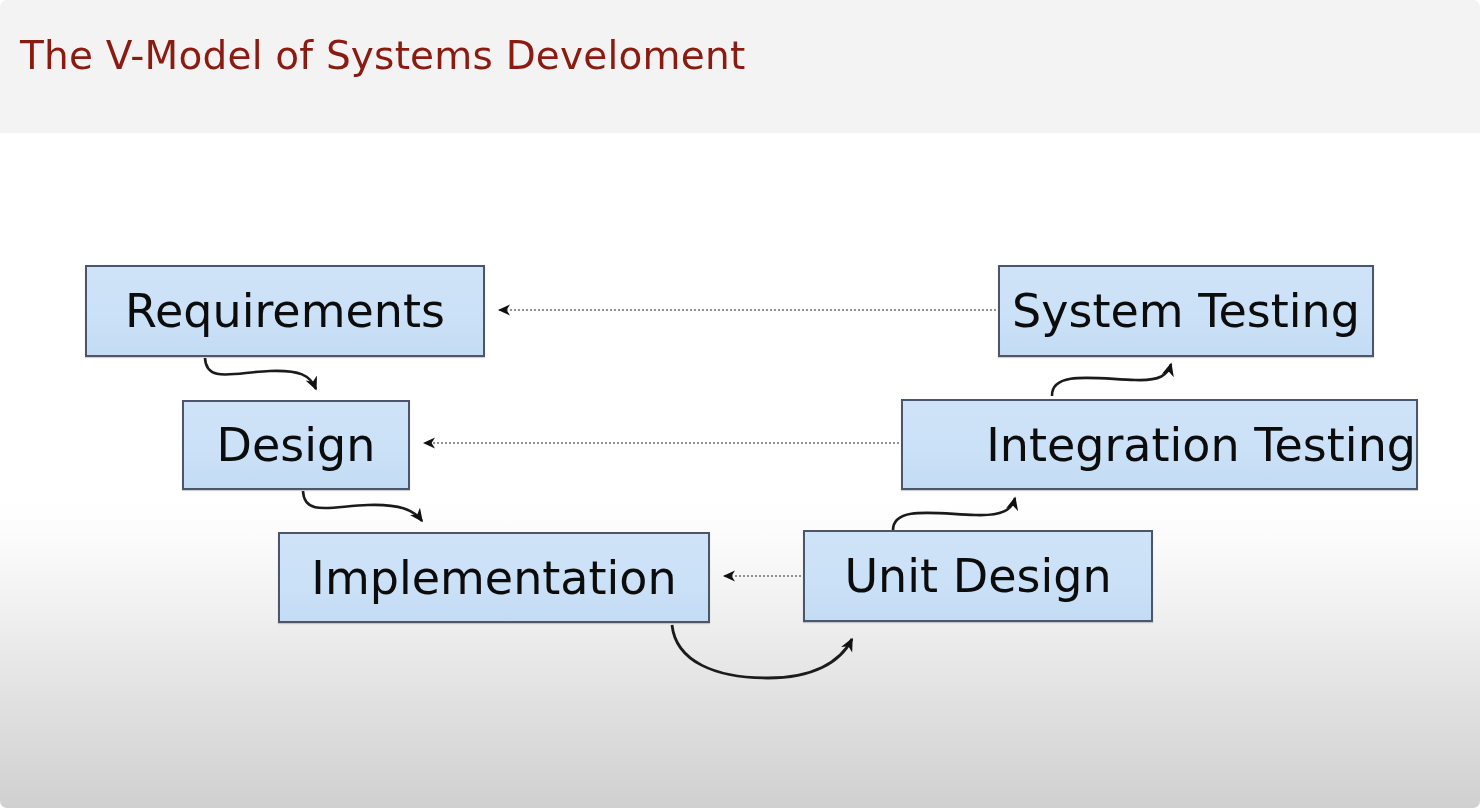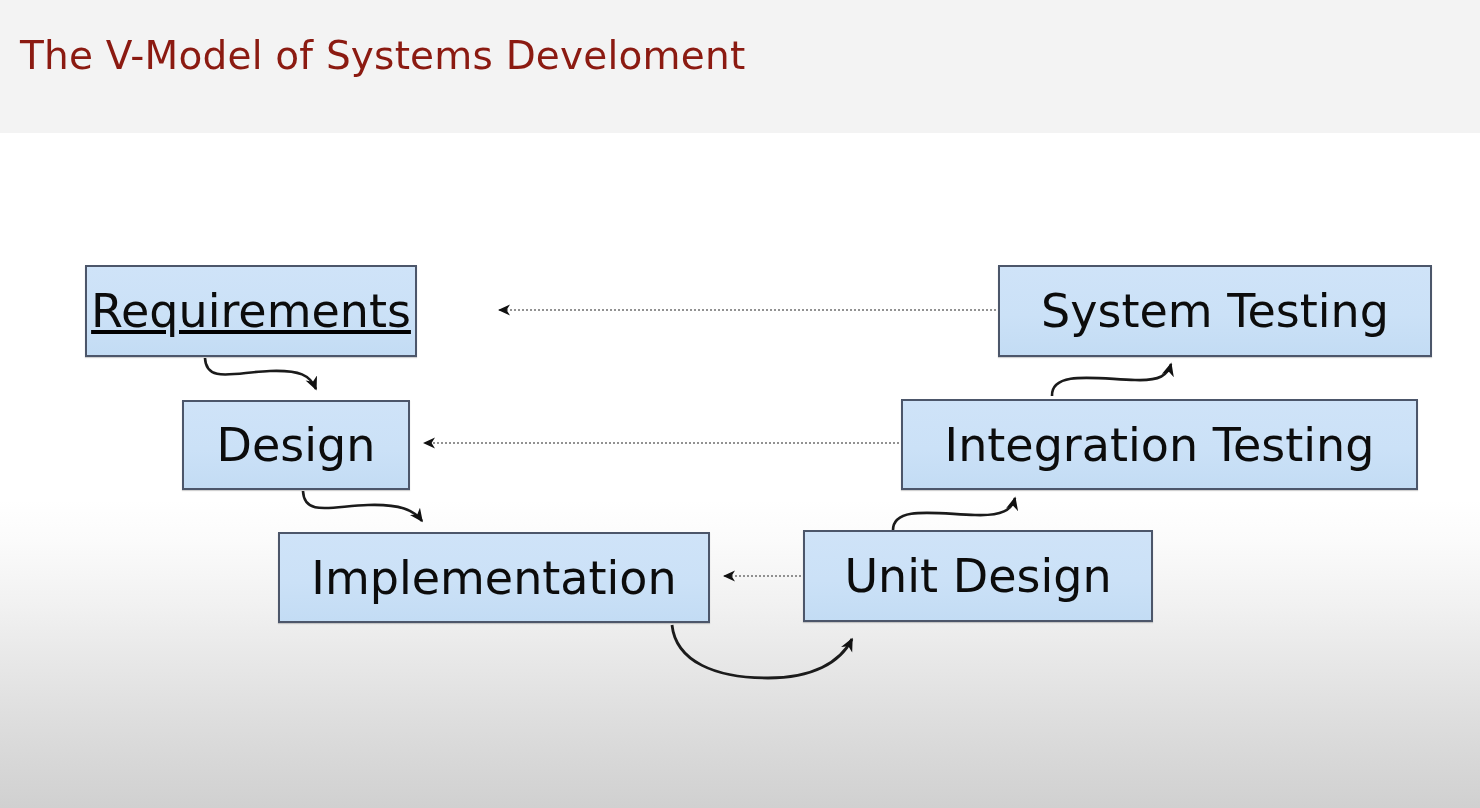--- a/index.html
+++ b/index.html
@@ -21,20 +21,21 @@
     background: linear-gradient(to bottom,
                 #ffffff 0px,
                 #ffffff 500px,
                 #fbfbfb 540px,
                 #f2f2f2 600px,
                 #e6e6e6 670px,
                 #dcdcdc 730px,
                 #d3d3d3 790px,
                 #d0d0d0 808px);
     overflow: hidden;
+    border-radius: 7px;
   }
   
   #header-band {
     position: absolute;
     left: 0;
     top: 0;
     width: 1480px;
     height: 133px;
     background: #f3f3f3;
   }
@@ -72,26 +73,26 @@
   }
   .node-label {
     font-family: "DejaVu Sans", "Liberation Sans", sans-serif;
     font-size: 46px;
     font-weight: 400;
     color: #0c0c0c;
     line-height: 1;
     white-space: nowrap;
   }
 
-  #node-requirements       { left: 85px;  top: 265px; width: 332px; height: 92px; text-decoration: underline; }
+  #node-requirements       { left: 85px;  top: 265px; width: 400px; height: 92px; }
   #node-design             { left: 182px; top: 400px; width: 228px; height: 90px; }
   #node-implementation     { left: 278px; top: 532px; width: 432px; height: 91px; }
   #node-unit-testing       { left: 803px; top: 530px; width: 350px; height: 92px; }
-  #node-integration-testing{ left: 901px; top: 399px; width: 517px; height: 91px; }
-  #node-system-testing     { left: 998px; top: 265px; width: 434px; height: 92px; }
+  #node-integration-testing{ left: 901px; top: 399px; width: 517px; height: 91px; justify-content: flex-end; }
+  #node-system-testing     { left: 998px; top: 265px; width: 376px; height: 92px; }
 
   
   .edge-label {
     position: absolute;
     font-family: "DejaVu Sans", "Liberation Sans", sans-serif;
     font-size: 28px;
     color: #141414;
     white-space: nowrap;
   }
   #label-verification {

